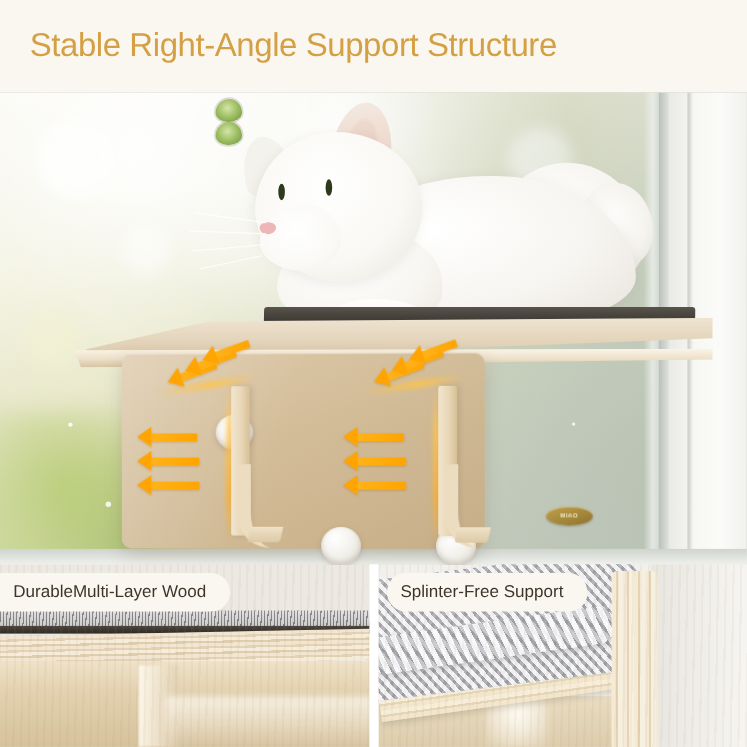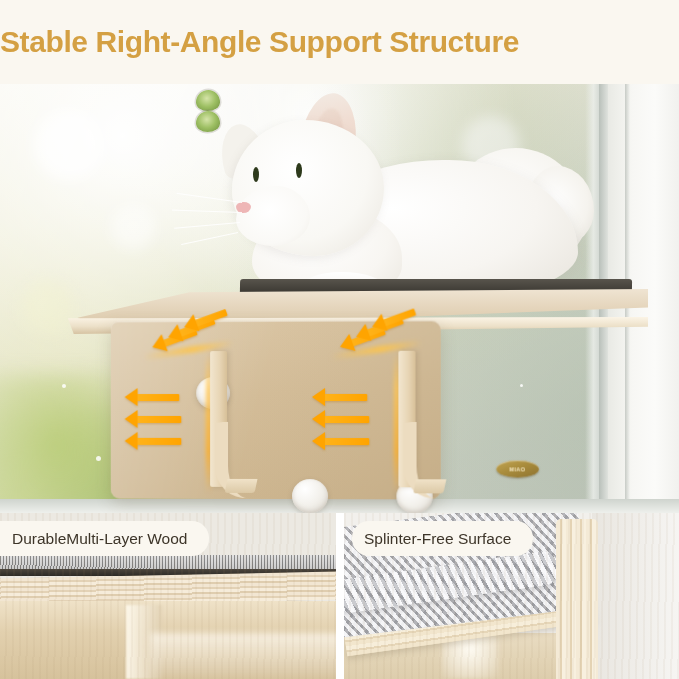--- a/index.html
+++ b/index.html
@@ -20,22 +20,23 @@
   }
 
   
   #header {
     position:absolute;
     left:0; top:0; width:679px; height:84px;
     background:#faf7f0;
     display:flex; align-items:center;
   }
   #header-title {
+    padding-left:27px;
     font-size:30px;
-    font-weight:bold;
+    font-weight:normal;
     letter-spacing:-0.4px;
     color:#d4a043;
     white-space:nowrap;
   }
 
   
   #hero {
     position:absolute;
     left:0; top:84px; width:679px; height:429px;
     overflow:hidden;
@@ -629,18 +630,18 @@
         <div class="sm-cup-shadow"></div>
         <div class="sm-shelf-edge"></div>
         <div class="sm-shelf-top"></div>
         <div class="sm-black-strip"></div>
         <div class="sm-knit"></div>
         <div class="sm-knit-roll"></div>
         <div class="sm-riser"></div>
         <div class="grain"></div>
       </div>
       <div class="detail-label">
-        <span>Splinter-Free Surface</span>
+        <span>Splinter-Free Support</span>
       </div>
     </div>
   </div>
 
 </div>
 
 </body></html>

